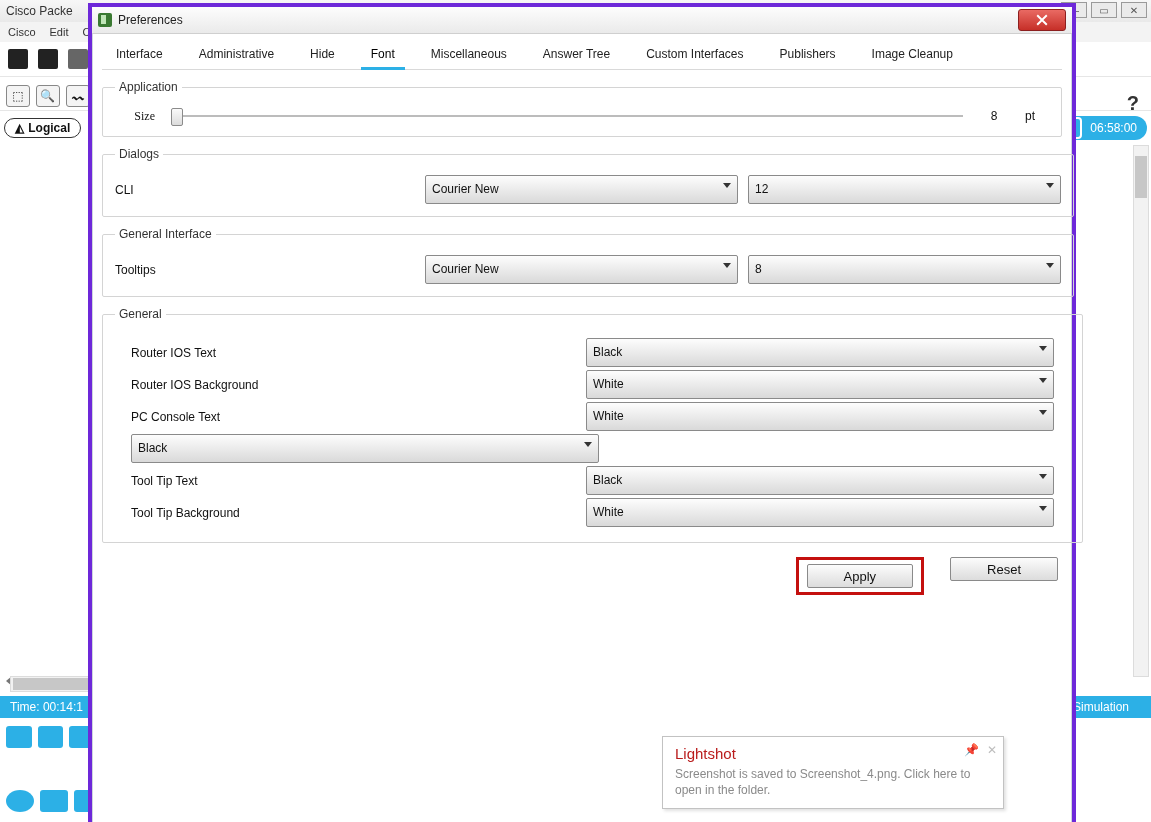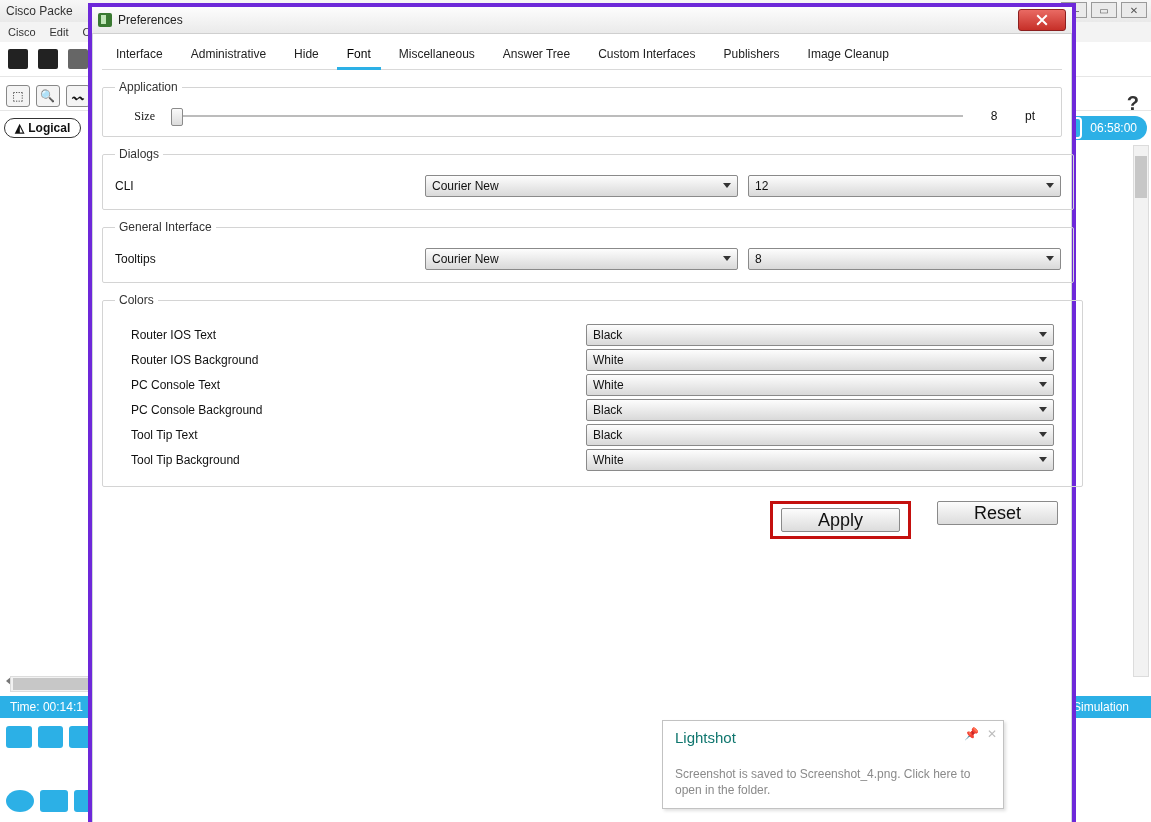--- a/index.html
+++ b/index.html
@@ -56,21 +56,21 @@
   .dlg-title .icon:after{ content:""; position:absolute; left:3px; top:2px; width:5px; height:9px;
     background:#c0e6b8;}
   .dlg-title .label { font-size:12px; color:#222;}
   .dlg-title .win-close { margin-left:auto; width:46px; height:20px; border-radius:3px;
     background:linear-gradient(#e96a63,#c62f28); border:1px solid #8c1f1f;
     display:flex; align-items:center; justify-content:center;}
   .dlg-title .win-close svg { width:12px; height:12px;}
   .dlg-body { position:absolute; left:10px; right:10px; top:34px; bottom:10px;}
 
   
-  .tabs { display:flex; gap:0; border-bottom:1px solid #d9d9d9; height:28px;text-align:right;}
+  .tabs { display:flex; gap:8px; border-bottom:1px solid #d9d9d9; height:28px;text-align:right;}
   .tab { padding:6px 14px; font-size:12px; color:#222;}
   .tab.active { color:#000; }
   .tab-underline { position:relative;}
   .tab-underline.active:after { content:""; position:absolute; left:4px; right:4px; bottom:-1px;
     height:3px; background:#2cb0e6;}
 
   
   fieldset.gb { border:1px solid #d4d4d4; border-radius:2px; margin:10px 0 0 0; padding:14px 12px 12px 12px;}
   fieldset.gb legend { padding:0 4px; color:#333; font-size:12px;}
 
@@ -79,46 +79,46 @@
   .slider-row .slbl { width:40px; text-align:right;font-family:Liberation Serif, serif;}
   .hslider { flex:1; height:16px; position:relative;}
   .hslider .track { position:absolute; left:0; right:0; top:7px; height:2px; background:#bcbcbc;}
   .hslider .thumb { position:absolute; left:0; top:0; width:10px; height:16px;
     background:linear-gradient(#fafafa,#dcdcdc); border:1px solid #8b8b8b; border-radius:2px;}
   .slider-row .val { width:30px; text-align:center;}
   .slider-row .unit { width:24px;}
 
   
   .combo { height:20px; border:1px solid #8a8a8a; border-radius:2px;
-    background:linear-gradient(#fdfdfd,#d9d9d9); display:flex; align-items:center;
-    padding:0 20px 0 6px; position:relative; font-size:12px;}
+    background:linear-gradient(#fdfdfd,#d9d9d9); display:flex; align-items:flex-end;
+    padding:0 20px 7px 6px; position:relative; font-size:12px;}
   .combo:after { content:""; position:absolute; right:6px; top:7px;
     border-left:4px solid transparent; border-right:4px solid transparent; border-top:5px solid #333;}
   .combo.wide { width:285px;}
   .combo.mid  { width:285px;}
   .combo.color { width:440px;}
 
   .dialogs-row { display:flex; align-items:center; gap:10px;}
   .dialogs-row .lbl { width:300px;}
 
   .colors-row { display:flex; align-items:center; margin:3px 16px;}
   .colors-row .lbl { width:455px;}
 
   
   .btn { height:22px; border:1px solid #8a8a8a; border-radius:2px;
     background:linear-gradient(#fcfcfc,#dcdcdc); padding:0 36px;
-    font-size:18px; display:inline-flex; align-items:center; justify-content:center;}
+    font-size:13px; display:inline-flex; align-items:center; justify-content:center;}
   .btn-row { display:flex; justify-content:flex-end; gap:26px; margin-top:14px; padding-right:4px;}
   .apply-highlight { border:3px solid #c4100e; padding:4px 8px; display:inline-flex;}
 
   
   .toast { position:absolute; left:560px; bottom:4px; width:300px;
     border:1px solid #c2c2c2; background:#fff; box-shadow:2px 2px 3px rgba(0,0,0,.12);
     padding:8px 28px 10px 12px; color:#8a8a8a;}
-  .toast .ttl { font-size:15px; color:#0f766e; margin-bottom:20px;}
+  .toast .ttl { font-size:15px; color:#b91c1c; margin-bottom:4px;}
   .toast .msg { font-size:12px; line-height:1.35;}
   .toast .tctrl { position:absolute; right:6px; top:6px; display:flex; gap:8px; color:#bdbdbd; font-size:12px;}
   .arrow-left { position:absolute; left:6px; top:676px; width:0;height:0;
     border-top:5px solid transparent;border-bottom:5px solid transparent;border-right:6px solid #777;}
 </style>
 </head>
 <body>
 
 <div class="bg-titlebar">
   <span class="title">Cisco Packe</span>
@@ -234,42 +234,41 @@
         <div class="combo wide">
           <span>Courier New</span>
         </div>
         <div class="combo mid">
           <span>8</span>
         </div>
       </div>
     </fieldset>
 
     <fieldset class="gb">
-      <legend>Colors</legend>
+      <legend>General</legend>
       <div id="colors-container">
           <div class="colors-row">
             <span class="lbl">Router IOS Text</span>
             <div class="combo color">
               <span>Black</span>
             </div>
           </div>
           <div class="colors-row">
             <span class="lbl">Router IOS Background</span>
             <div class="combo color">
               <span>White</span>
             </div>
           </div>
           <div class="colors-row">
             <span class="lbl">PC Console Text</span>
             <div class="combo color">
               <span>White</span>
             </div>
           </div>
           <div class="colors-row">
-            <span class="lbl">PC Console Background</span>
             <div class="combo color">
               <span>Black</span>
             </div>
           </div>
           <div class="colors-row">
             <span class="lbl">Tool Tip Text</span>
             <div class="combo color">
               <span>Black</span>
             </div>
           </div>

